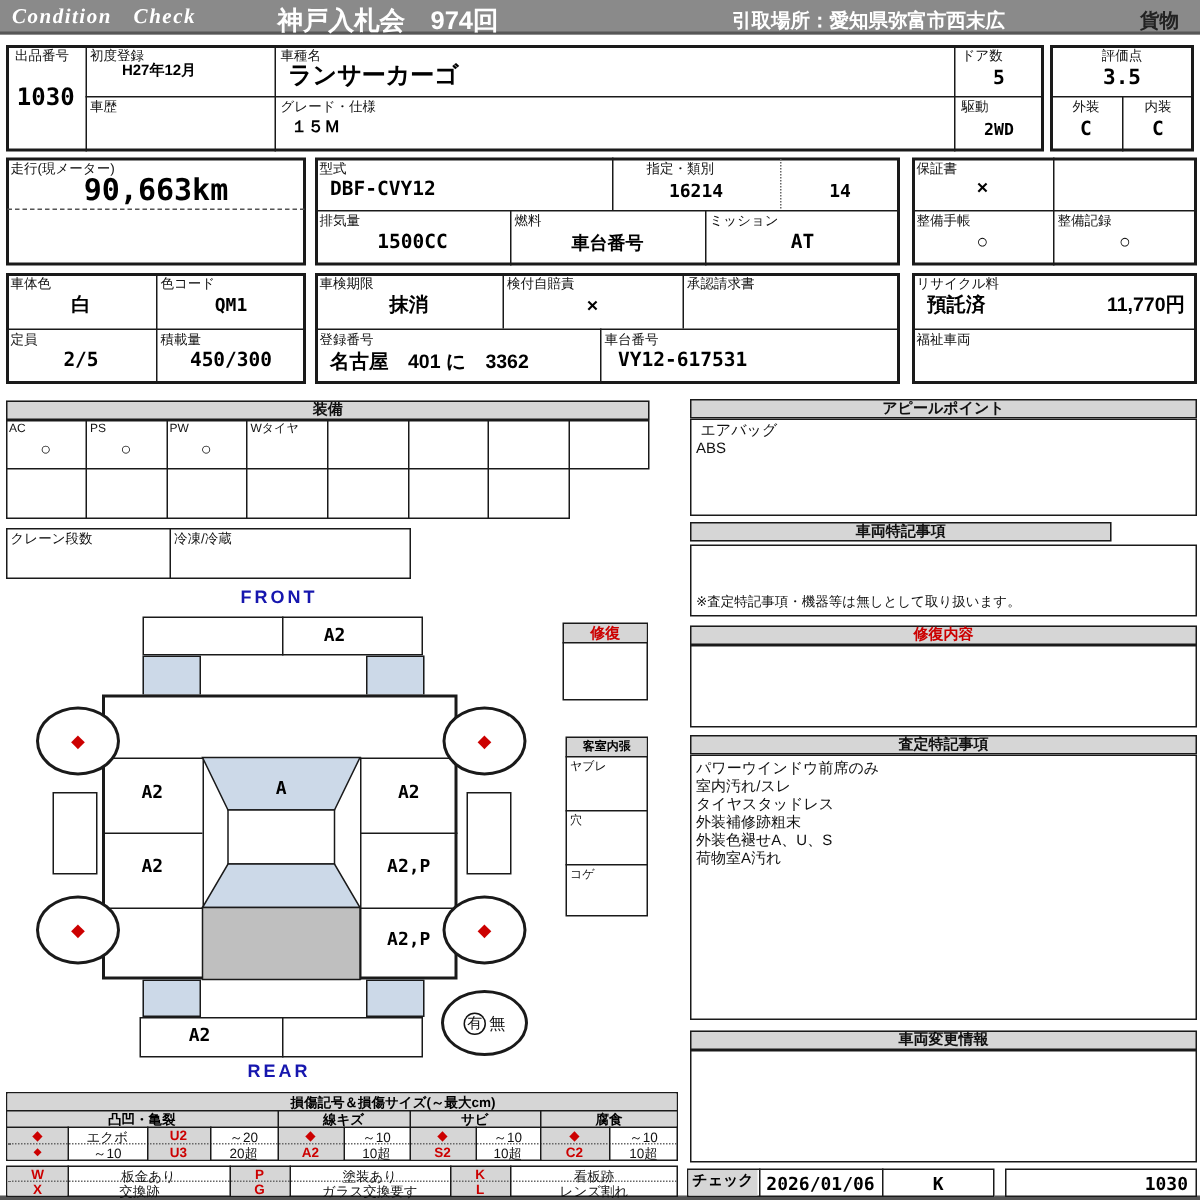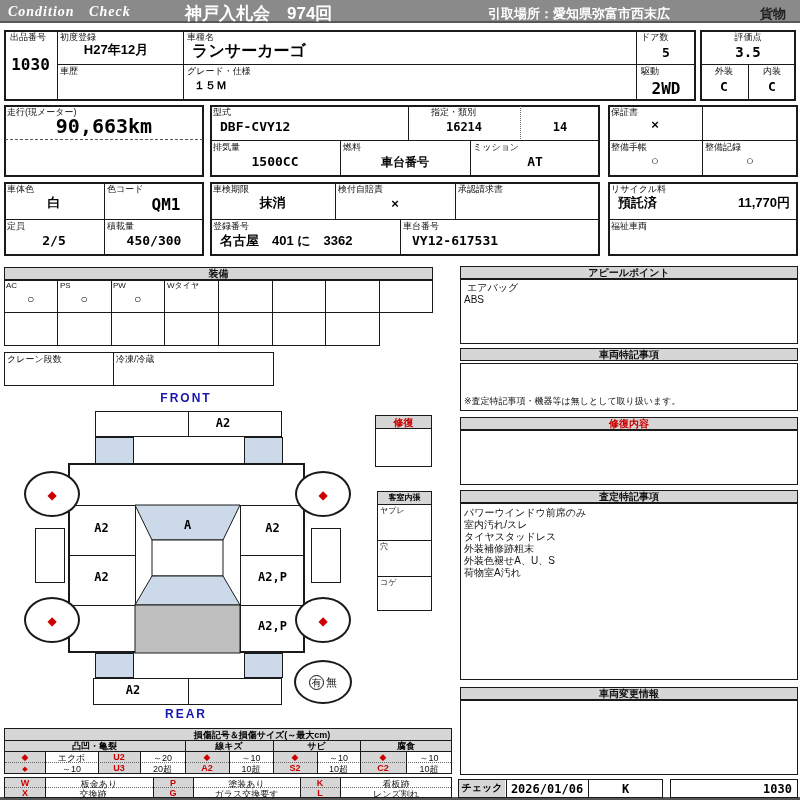--- a/index.html
+++ b/index.html
@@ -46,30 +46,30 @@
 
 <div class="box b2" style="left:4px;top:30px;width:692px;height:71px"></div>
 <div class="vl" style="left:57px;top:30px;height:71px"></div>
 <div class="vl" style="left:183px;top:30px;height:71px"></div>
 <div class="vl" style="left:636px;top:30px;height:71px"></div>
 <div class="hl" style="left:57px;top:64px;width:639px"></div>
 
 <div class="lb" style="left:10px;top:33px">出品番号</div>
 <div class="v c mono" style="left:4px;top:57px;width:53px;font-size:16px">1030</div>
 <div class="lb" style="left:60px;top:33px">初度登録</div>
-<div class="v c" style="left:53px;top:43px;width:126px;font-size:13px">H27年12月</div>
+<div class="v c" style="left:43px;top:43px;width:126px;font-size:10px">H27年12月</div>
 <div class="lb" style="left:187px;top:33px">車種名</div>
 <div class="v" style="left:192px;top:43px;font-size:16px">ランサーカーゴ</div>
 <div class="lb" style="left:641px;top:33px">ドア数</div>
 <div class="v c mono" style="left:636px;top:46px;width:60px;font-size:13px">5</div>
 <div class="lb" style="left:60px;top:67px">車歴</div>
 <div class="lb" style="left:187px;top:67px">グレード・仕様</div>
 <div class="v" style="left:194px;top:80px;font-size:11px">１５Ｍ</div>
 <div class="lb" style="left:641px;top:67px">駆動</div>
-<div class="v c mono" style="left:636px;top:81px;width:60px;font-size:16px">2WD</div>
+<div class="v c mono" style="left:636px;top:81px;width:60px;font-size:11px">2WD</div>
 
 <div class="box b2" style="left:700px;top:30px;width:96px;height:71px"></div>
 <div class="hl" style="left:700px;top:64px;width:96px"></div>
 <div class="vl" style="left:748px;top:64px;height:37px"></div>
 <div class="lb c" style="left:700px;top:33px;width:96px">評価点</div>
 <div class="v c mono" style="left:700px;top:45px;width:96px;font-size:14px">3.5</div>
 <div class="lb c" style="left:700px;top:67px;width:48px">外装</div>
 <div class="v c mono" style="left:700px;top:80px;width:48px;font-size:13px">C</div>
 <div class="lb c" style="left:748px;top:67px;width:48px">内装</div>
 <div class="v c mono" style="left:748px;top:80px;width:48px;font-size:13px">C</div>
@@ -106,21 +106,21 @@
 <div class="v c" style="left:608px;top:154px;width:94px;font-size:13px">○</div>
 <div class="lb" style="left:705px;top:143px">整備記録</div>
 <div class="v c" style="left:702px;top:154px;width:96px;font-size:13px">○</div>
 
 <div class="box b2" style="left:4px;top:182px;width:200px;height:74px"></div>
 <div class="hl" style="left:4px;top:219px;width:200px"></div>
 <div class="vl" style="left:104px;top:182px;height:74px"></div>
 <div class="lb" style="left:7px;top:185px">車体色</div>
 <div class="v c" style="left:4px;top:196px;width:100px;font-size:13px">白</div>
 <div class="lb" style="left:107px;top:185px">色コード</div>
-<div class="v c mono" style="left:116px;top:197px;width:100px;font-size:16px">QM1</div>
+<div class="v c mono" style="left:104px;top:197px;width:100px;font-size:12px">QM1</div>
 <div class="lb" style="left:7px;top:222px">定員</div>
 <div class="v c mono" style="left:4px;top:234px;width:100px;font-size:13px">2/5</div>
 <div class="lb" style="left:107px;top:222px">積載量</div>
 <div class="v c mono" style="left:104px;top:234px;width:100px;font-size:13px">450/300</div>
 
 <div class="box b2" style="left:210px;top:182px;width:390px;height:74px"></div>
 <div class="hl" style="left:210px;top:219px;width:390px"></div>
 <div class="vl" style="left:335px;top:182px;height:37px"></div>
 <div class="vl" style="left:455px;top:182px;height:37px"></div>
 <div class="vl" style="left:400px;top:219px;height:37px"></div>
@@ -168,21 +168,21 @@
 <div class="box" style="left:4px;top:352px;width:270px;height:34px"></div>
 <div class="vl" style="left:113px;top:352px;height:34px"></div>
 <div class="lb" style="left:7px;top:355px">クレーン段数</div>
 <div class="lb" style="left:116px;top:355px">冷凍/冷蔵</div>
 
 <div class="sh" style="left:460px;top:266px;width:338px;height:13px">アピールポイント</div>
 <div class="box" style="left:460px;top:279px;width:338px;height:65px"></div>
 <div class="lb" style="left:467px;top:283px;font-size:10px">エアバッグ</div>
 <div class="lb" style="left:464px;top:295px;font-size:10px">ABS</div>
 
-<div class="sh" style="left:460px;top:348px;width:338px;height:13px">車両特記事項</div>
+<div class="sh" style="left:460px;top:348px;width:281px;height:13px">車両特記事項</div>
 <div class="box" style="left:460px;top:363px;width:338px;height:48px"></div>
 <div class="lb" style="left:464px;top:397px;font-size:9px">※査定特記事項・機器等は無しとして取り扱います。</div>
 
 <div class="sh red" style="left:460px;top:417px;width:338px;height:13px">修復内容</div>
 <div class="box" style="left:460px;top:430px;width:338px;height:55px"></div>
 
 <div class="sh" style="left:460px;top:490px;width:338px;height:13px">査定特記事項</div>
 <div class="box" style="left:460px;top:503px;width:338px;height:177px"></div>
 <div class="lb" style="left:464px;top:508px;font-size:10px">パワーウインドウ前席のみ</div>
 <div class="lb" style="left:464px;top:520px;font-size:10px">室内汚れ/スレ</div>

